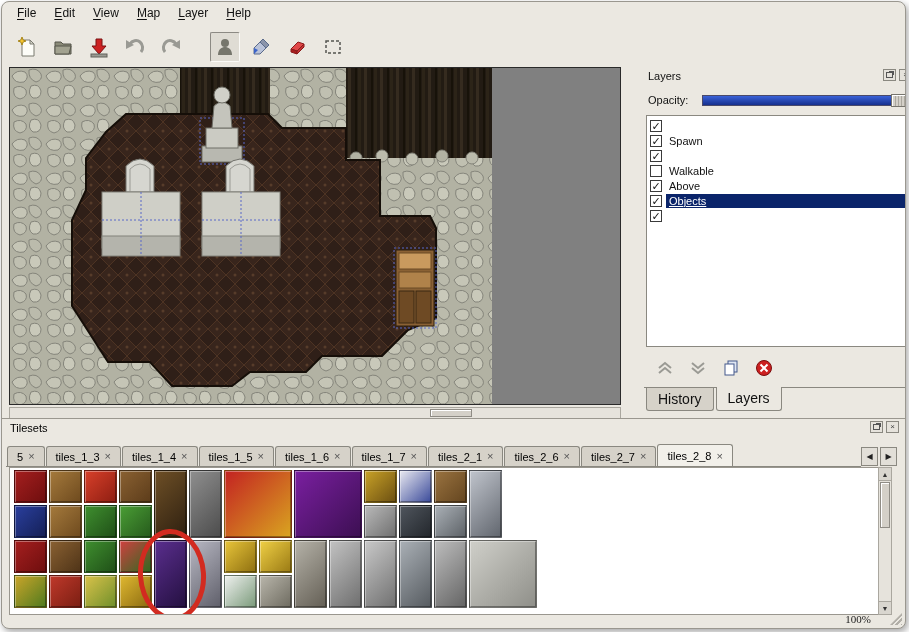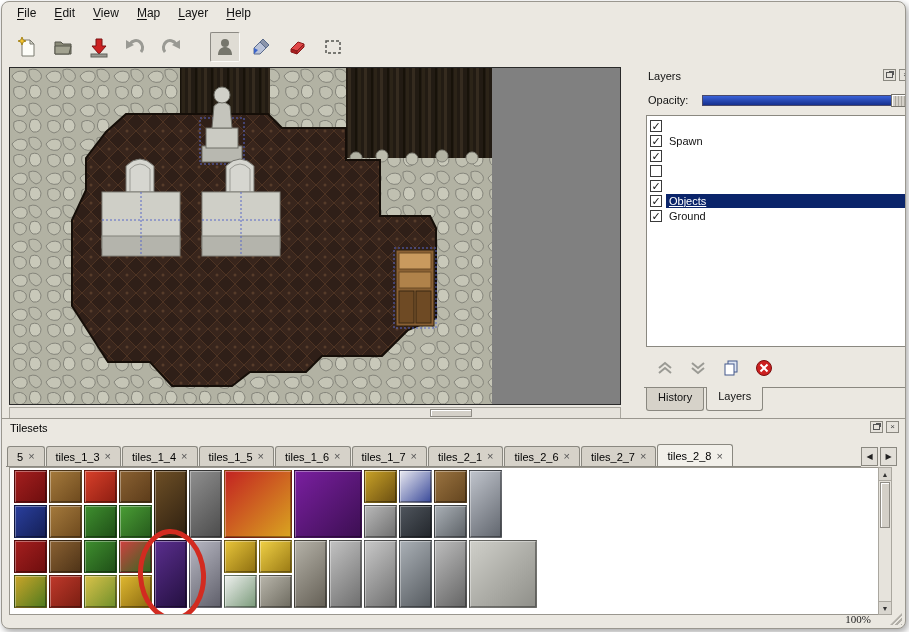--- a/index.html
+++ b/index.html
@@ -40,21 +40,21 @@
   .layers-list { position:absolute; left:6px; top:48px; width:266px; height:232px; background:#fff; border:1px solid #8a8880; overflow:hidden; padding-top:2px; }
   .layer-row { display:flex; align-items:center; height:15px; padding:0 1px 0 3px; gap:4px; }
   .checkbox { width:12px; height:12px; flex:0 0 12px; border:1px solid #3a3a3a; background:#fff; font-size:11px; line-height:10px; text-align:center; color:#111; }
   .layer-label { flex:1; padding:1px 3px; }
   .layer-row.selected .layer-label { background:#0a246a; color:#fff;text-decoration:underline; }
 
   .layer-btns { position:absolute; left:12px; top:290px; display:flex; gap:7px; }
   .lbtn { width:26px; height:22px; display:flex; align-items:center; justify-content:center; }
 
   .panel-tabs { position:absolute; left:4px; right:4px; top:320px; height:24px; border-top:1px solid #8a8880; display:flex; padding-left:2px; }
-  .ptab { padding:3px 11px 4px; border:1px solid #8a8880; border-top:none; background:#d6d2c9; border-radius:0 0 3px 3px; margin-right:2px; font-size:11px; }
+  .ptab { padding:3px 11px 4px; border:1px solid #8a8880; border-top:none; background:#d6d2c9; border-radius:0 0 3px 3px; margin-right:2px; font-size:14px; }
   .ptab.active { background:#ebe8e1; margin-top:-1px; box-shadow:inset 0 1px 0 #ebe8e1; }
 
   
   .tilesets-panel { position:absolute; left:0; right:0; top:416px; height:196px; border-top:1px solid #9a978f; font-size:11px; }
   .ttabs { position:absolute; left:4px; right:44px; top:24px; height:24px; display:flex; align-items:flex-end; border-bottom:1px solid #8a8880; overflow:hidden; padding-left:1px; }
   .ttab { display:flex; align-items:center; gap:5px; padding:3px 9px; height:20px; background:#d6d2c9; border:1px solid #8a8880; border-bottom:none; border-radius:3px 3px 0 0; margin-right:1px; white-space:nowrap; }
   .ttab.active { background:#f2f0ea; height:23px; margin-bottom:-1px;text-align:right; }
   .ttab-close { font-size:11px; color:#555; line-height:1; }
   .tab-arrows { position:absolute; right:8px; top:28px; display:flex; gap:2px; }
   .tarrow { width:17px; height:19px; border:1px solid #8a8880; background:#e2dfd8; font-size:8px; display:flex; align-items:center; justify-content:center; color:#222; }
@@ -248,31 +248,32 @@
         </div>
         <div class="layer-row">
           <span class="checkbox">✓</span>
           <span class="layer-label">Spawn</span>
         </div>
         <div class="layer-row">
           <span class="checkbox">✓</span>
         </div>
         <div class="layer-row">
           <span class="checkbox"></span>
-        </div>
-        <div class="layer-row">
-          <span class="checkbox">✓</span>
+          <span class="layer-label">Walkable</span>
+        </div>
+        <div class="layer-row">
+          <span class="checkbox">✓</span>
+          <span class="layer-label">Above</span>
         </div>
         <div class="layer-row selected">
           <span class="checkbox">✓</span>
           <span class="layer-label">Objects</span>
         </div>
         <div class="layer-row">
           <span class="checkbox">✓</span>
-          <span class="layer-label">Ground</span>
         </div>
       </div>
     <div class="layer-btns">
       <div class="lbtn">
         <svg width="18" height="16">
           <path d="M3 8 L9 3 L15 8 M3 13 L9 8 L15 13" stroke="#9a9a94" stroke-width="2" fill="none"></path>
         </svg>
       </div>
       <div class="lbtn">
         <svg width="18" height="16">

